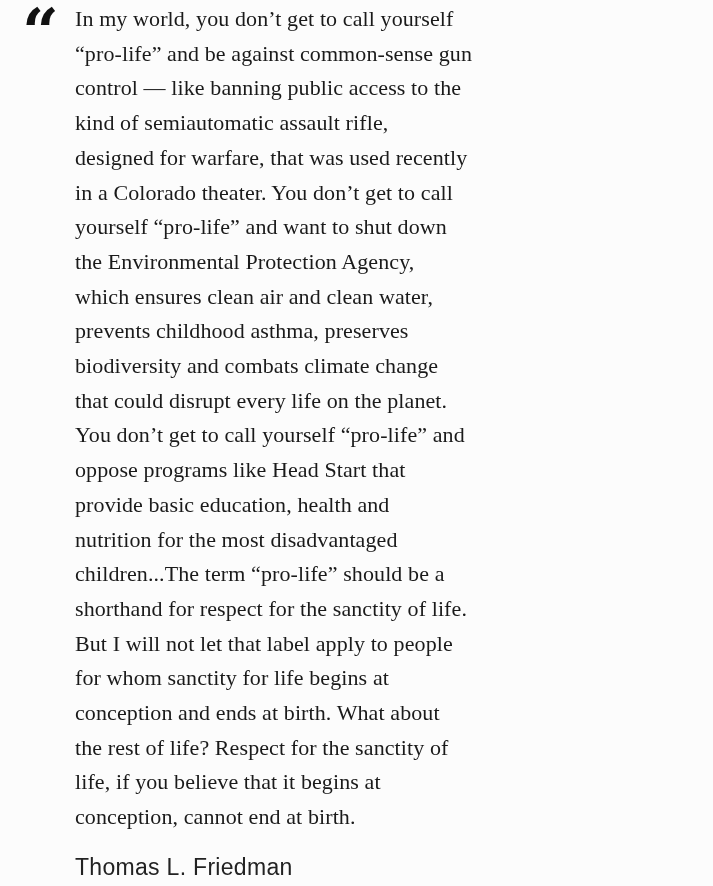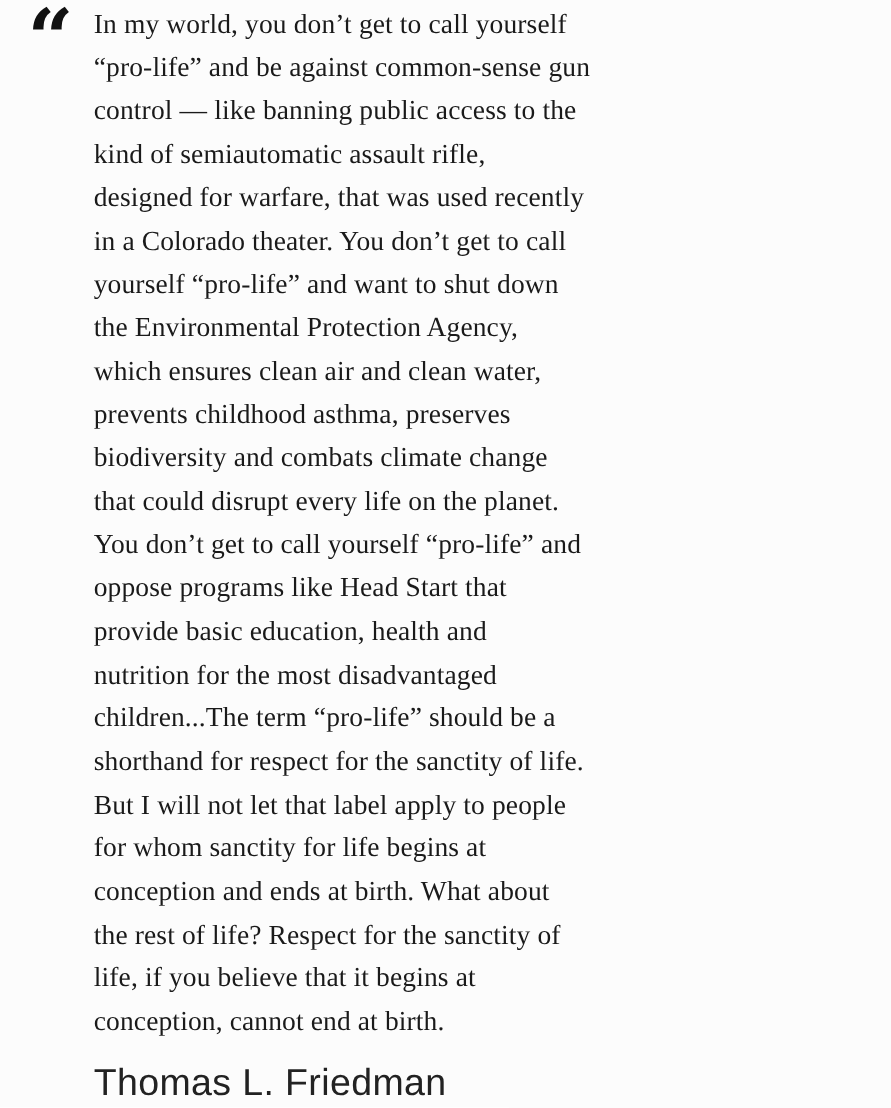--- a/index.html
+++ b/index.html
@@ -35,21 +35,21 @@
     line-height: 34.7px;
     color: #1a1a1a;
     white-space: pre;
     letter-spacing: 0.1px;
   }
   .attribution {
     position: absolute;
     left: 75px;
     top: 853px;
     font-family: "Liberation Sans", sans-serif;
-    font-size: 30px;
+    font-size: 23px;
     line-height: 28px;
     color: #222222;
     letter-spacing: 0.3px;
     text-align: center;
   }
 </style>
 </head>
 <body>
 
 <div class="page">

